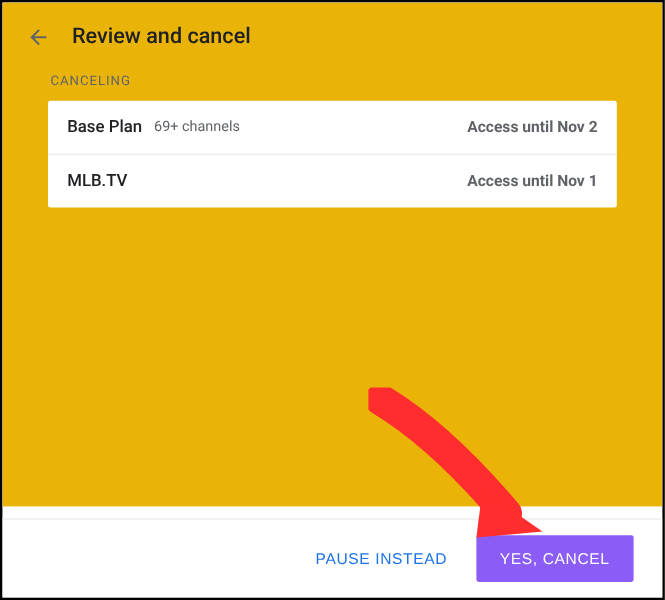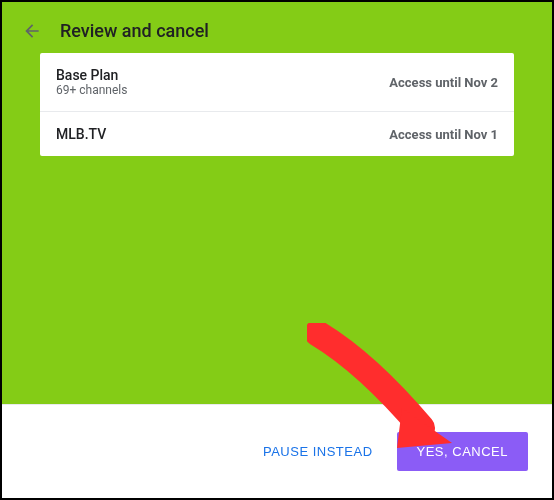--- a/index.html
+++ b/index.html
@@ -9,21 +9,21 @@
     }
     body {
       font-family: Roboto, Arial, sans-serif;
       background: #fff;
       width: 554px;
       height: 500px;
       border: 2px solid #000;
       position: relative;
     }
     .content-area {
-      background: #84cc16;
+      background: #eab308;
       height: 420px;
     }
     .header {
       display: flex;
       align-items: center;
       padding: 18px 20px 12px 20px;
       gap: 18px;
     }
     .back-arrow {
       width: 20px;
@@ -60,43 +60,43 @@
       justify-content: space-between;
       align-items: center;
       padding: 14px 16px;
       border-bottom: 1px solid #e8eaed;
     }
     .list-item:last-child {
       border-bottom: none;
     }
     .item-left {
       display: flex;
-      flex-direction: column;
-      gap: 0;
+      flex-direction: row;
+      gap: 10px;
     }
     .item-title {
       font-size: 14px;
       font-weight: 500;
       color: #202124;
     }
     .item-subtitle {
       font-size: 12px;
       color: #5f6368;
     }
     .item-status {
       font-size: 13px;
       color: #5f6368;
       font-weight: bold;
     }
     .footer {
       position: absolute;
       bottom: 0;
       left: 0;
       right: 0;
-      height: 94px;
+      height: 66px;
       background: #fff;
       display: flex;
       align-items: center;
       justify-content: flex-end;
       padding: 0 24px;
       gap: 10px;
       border-top: 1px solid #e8eaed;
     }
     .btn-secondary {
       background: transparent;
@@ -134,20 +134,21 @@
 <div class="content-area">
   <div class="header">
     <div class="back-arrow">
       <svg viewBox="0 0 24 24">
           <path d="M20 11H7.83l5.59-5.59L12 4l-8 8 8 8 1.41-1.41L7.83 13H20v-2z"></path>
         </svg>
     </div>
     <div class="page-title">Review and cancel</div>
   </div>
 
+  <div class="section-label">CANCELING</div>
 
   <div class="list">
     <div class="list-item">
       <div class="item-left">
         <div class="item-title">Base Plan</div>
         <div class="item-subtitle">69+ channels</div>
       </div>
       <div class="item-status">Access until Nov 2</div>
     </div>
     <div class="list-item">

